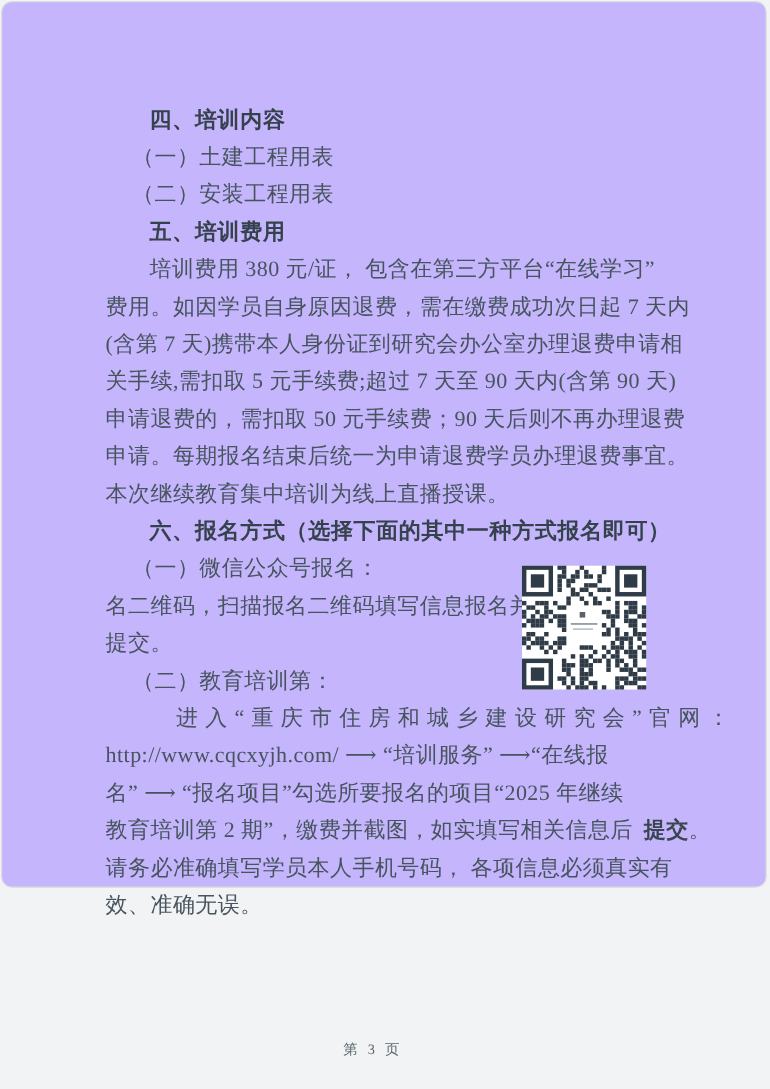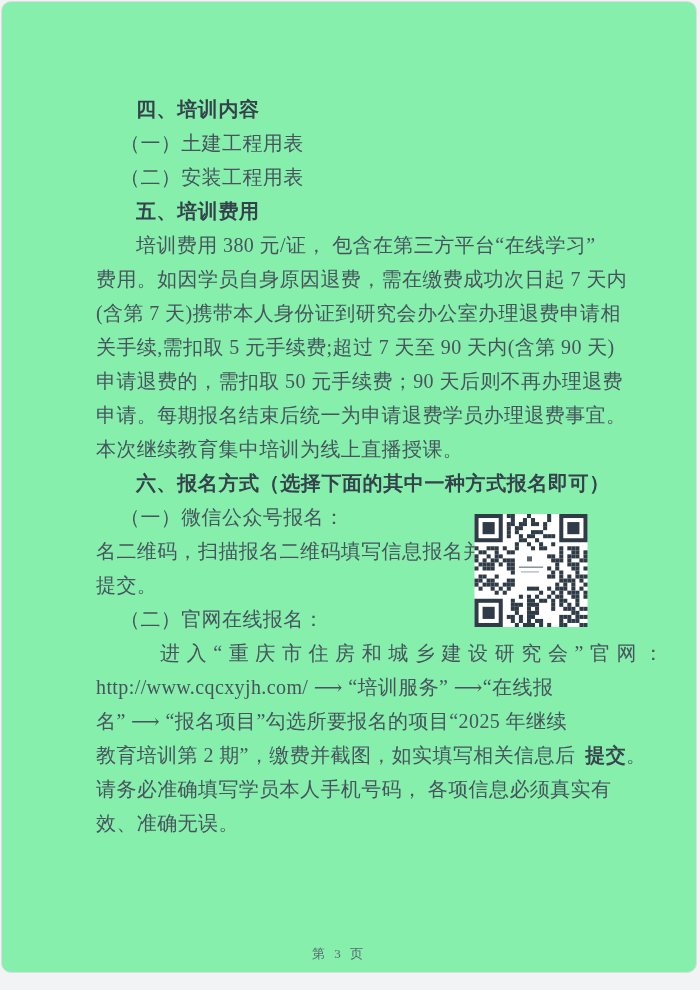--- a/index.html
+++ b/index.html
@@ -4,23 +4,23 @@
 <style>
   html,body{margin:0;padding:0;}
   body{
     width:700px;height:990px;
     background:#f2f3f4;
     font-family:"Liberation Serif","DejaVu Serif",serif;
     overflow:hidden;
   }
   .scan-page{
     position:relative;
-    width:696px;height:972px;
+    width:696px;height:806px;
     margin:1px;
-    background:#86efac;
+    background:#c4b5fd;
     border:1px solid #dcdee0;
     border-radius:10px;
     box-sizing:border-box;
     color:#46535d;
     padding-left:32px;
   }
   .doc-body{
     position:absolute;
     left:94px; top:90px;
     width:510px;
@@ -75,21 +75,21 @@
       <div class="doc-line">费用。如因学员自身原因退费，需在缴费成功次日起 7 天内</div>
       <div class="doc-line">(含第 7 天)携带本人身份证到研究会办公室办理退费申请相</div>
       <div class="doc-line">关手续,需扣取 5 元手续费;超过 7 天至 90 天内(含第 90 天)</div>
       <div class="doc-line">申请退费的，需扣取 50 元手续费；90 天后则不再办理退费</div>
       <div class="doc-line">申请。每期报名结束后统一为申请退费学员办理退费事宜。</div>
       <div class="doc-line">本次继续教育集中培训为线上直播授课。</div>
       <div class="doc-line heading">六、报名方式（选择下面的其中一种方式报名即可）</div>
       <div class="doc-line indent">（一）微信公众号报名：</div>
       <div class="doc-line">名二维码，扫描报名二维码填写信息报名并</div>
       <div class="doc-line">提交。</div>
-      <div class="doc-line indent">（二）官网在线报名：</div>
+      <div class="doc-line indent">（二）教育培训第：</div>
       <div class="doc-line spread">进入“重庆市住房和城乡建设研究会”官网：</div>
       <div class="doc-line">http://www.cqcxyjh.com/ ⟶ “培训服务” ⟶“在线报</div>
       <div class="doc-line">名” ⟶ “报名项目”勾选所要报名的项目“2025 年继续</div>
       <div class="doc-line"><span>教育培训第 2 期”，缴费并截图，如实填写相关信息后</span><span class="bold-seg">提交</span><span>。</span></div>
       <div class="doc-line">请务必准确填写学员本人手机号码， 各项信息必须真实有</div>
       <div class="doc-line">效、准确无误。</div>
     </div>
 
   <div class="qr-box">
       <svg xmlns="http://www.w3.org/2000/svg" viewBox="0 0 112 112">

